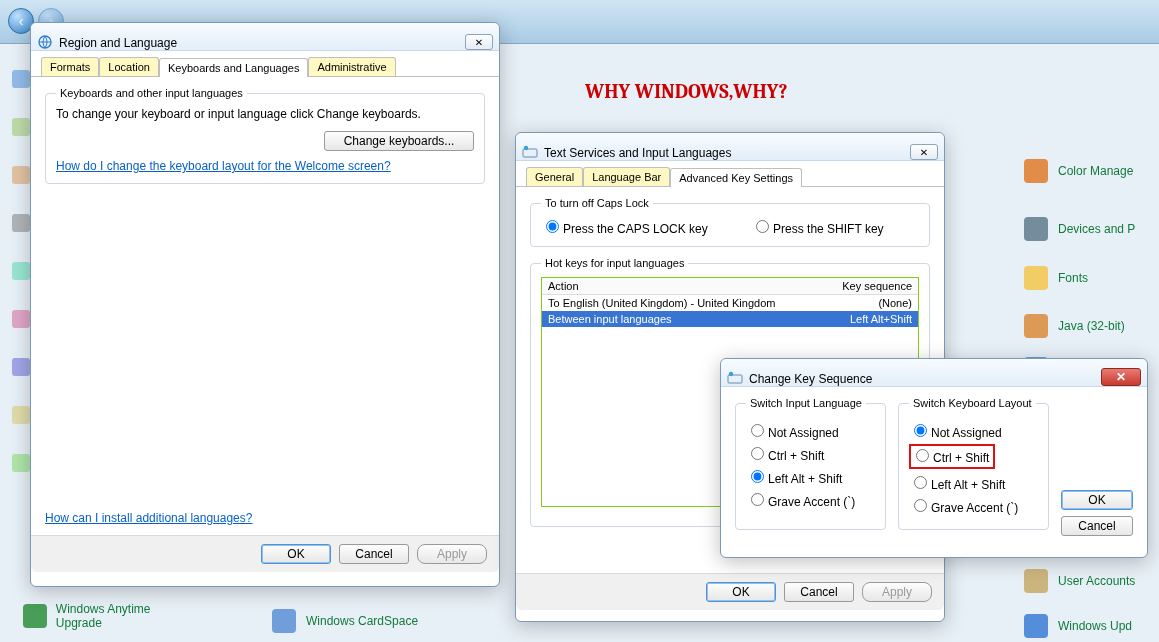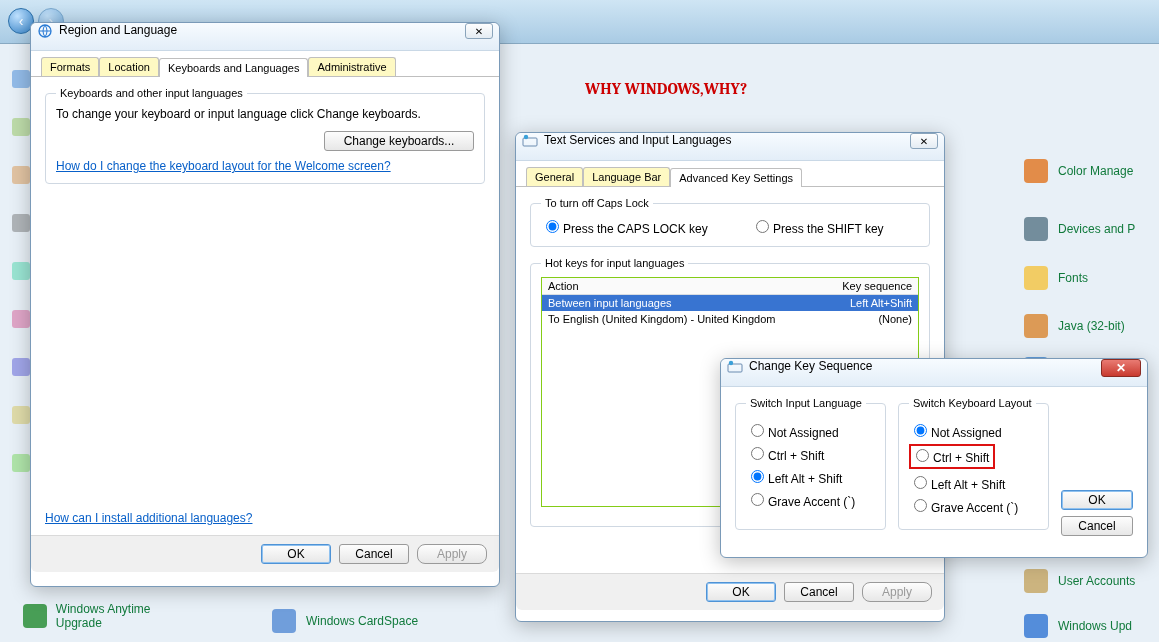--- a/index.html
+++ b/index.html
@@ -18,21 +18,21 @@
     background: #fff;
     border: 1px solid #7a9ab8;
     border-radius: 6px;
     box-shadow: 0 4px 20px rgba(0,0,0,0.25);
   }
   .titlebar {
     height: 28px;
     background: linear-gradient(#f7fbff, #e3eef8);
     border-bottom: 1px solid #c9d8e6;
     display: flex;
-    align-items: flex-start;
+    align-items: flex-end;
     padding: 0 6px;
     border-radius: 6px 6px 0 0;
     position: relative;
   }
   .titlebar-icon {
     width: 16px; height: 16px; margin-right: 6px;
     display:flex; align-items:center; justify-content:center;
   }
   .titlebar-text { flex: 1; }
   .close-pill {
@@ -126,21 +126,21 @@
   .cp-item {
     position:absolute; display:flex; align-items:center; gap:6px;
     color:#117a3c; font-size:12px; width:170px;
   }
   .cp-icon {
     width:32px; height:32px;
     display:flex; align-items:center; justify-content:center;
   }
   .headline {
     position:absolute; top:80px; left:585px;
-    color:#c00; font-weight:bold; font-size:16px;
+    color:#c00; font-weight:bold; font-size:20px;
     font-family:Cambria, Georgia, serif;
   }
   .glass-header {
     position:absolute; top:0; left:0; width:1159px; height:44px;
     background:linear-gradient(#cfe5f4,#a9cbe4);
     border-bottom:1px solid #88a9c2;
   }
   .nav-circle {
     width:26px; height:26px; border-radius:50%;
     background:radial-gradient(circle at 35% 30%, #bfe1ff, #2f7ec4);
@@ -317,27 +317,27 @@
       </label>
     </fieldset>
     <fieldset style="height:270px;">
       <legend>Hot keys for input languages</legend>
       <div class="list" style="height:230px;">
         <div class="list-header">
           <span class="col-action">Action</span>
           <span class="col-seq">Key sequence</span>
         </div>
         <div id="ts-rows">
+            <div class="list-row">
+              <span class="col-action">To English (United Kingdom) - United Kingdom</span>
+              <span class="col-seq">(None)</span>
+            </div>
             <div class="list-row selected">
               <span class="col-action">Between input languages</span>
               <span class="col-seq">Left Alt+Shift</span>
-            </div>
-            <div class="list-row">
-              <span class="col-action">To English (United Kingdom) - United Kingdom</span>
-              <span class="col-seq">(None)</span>
             </div>
           </div>
       </div>
     </fieldset>
   </div>
   <div class="btn-row">
     <span class="btn default">OK</span>
     <span class="btn">Cancel</span>
     <span class="btn disabled">Apply</span>
   </div>

